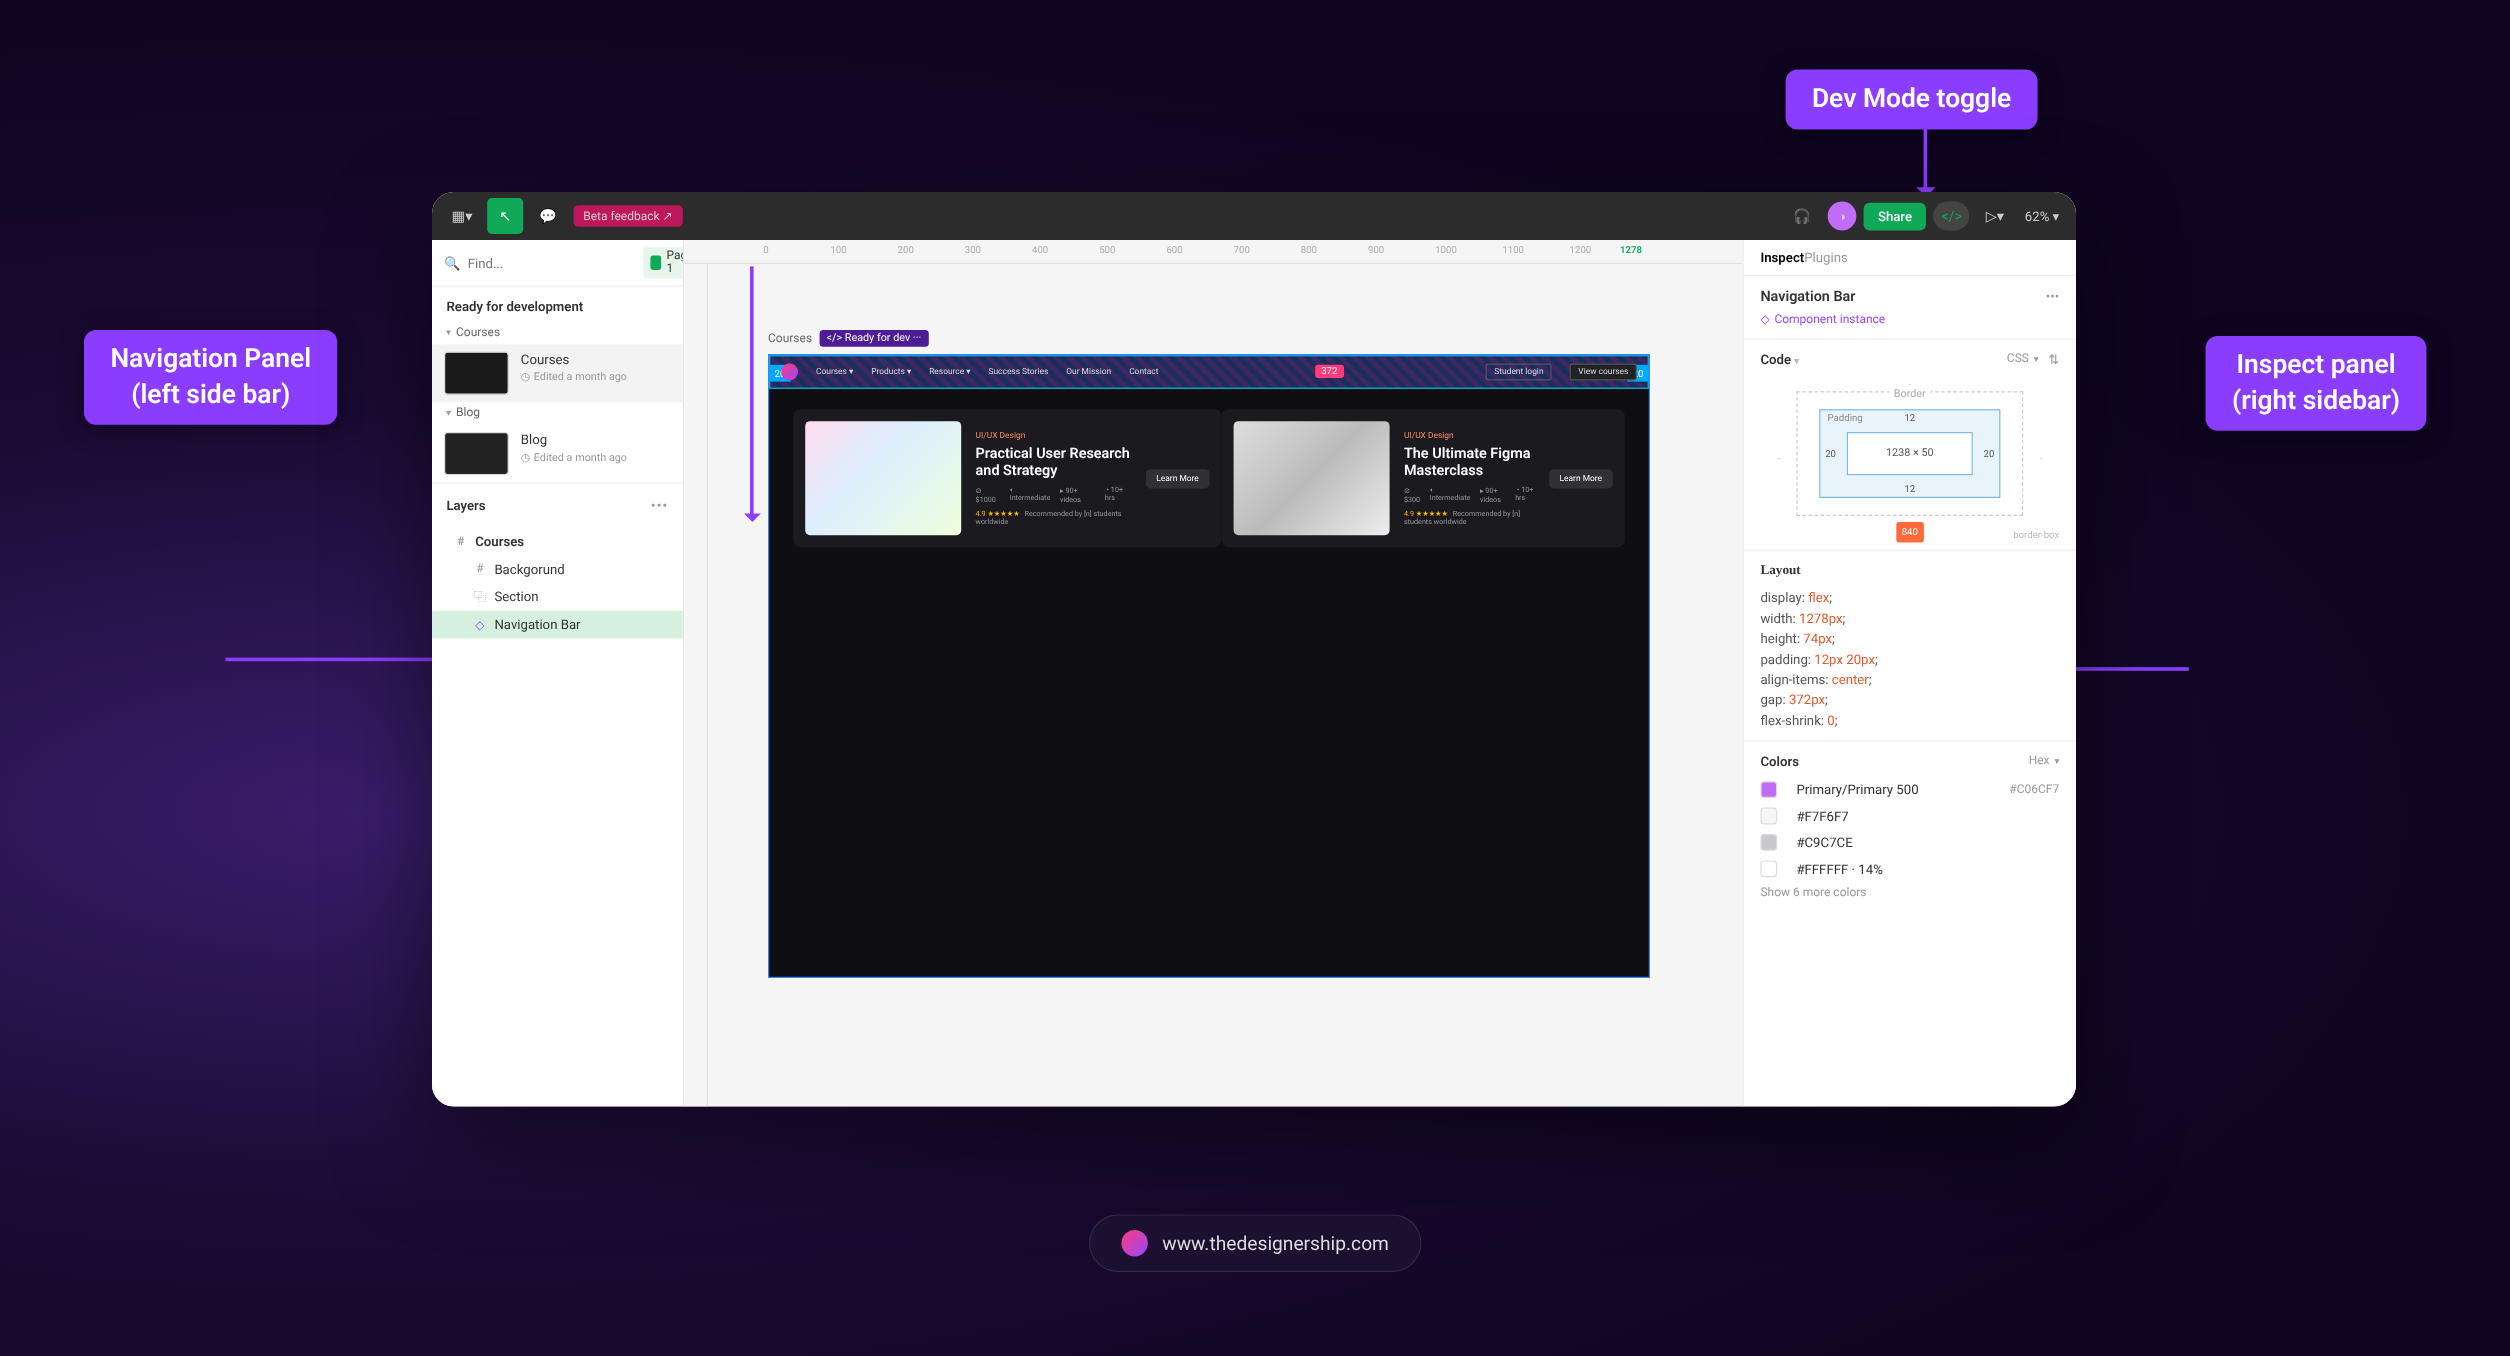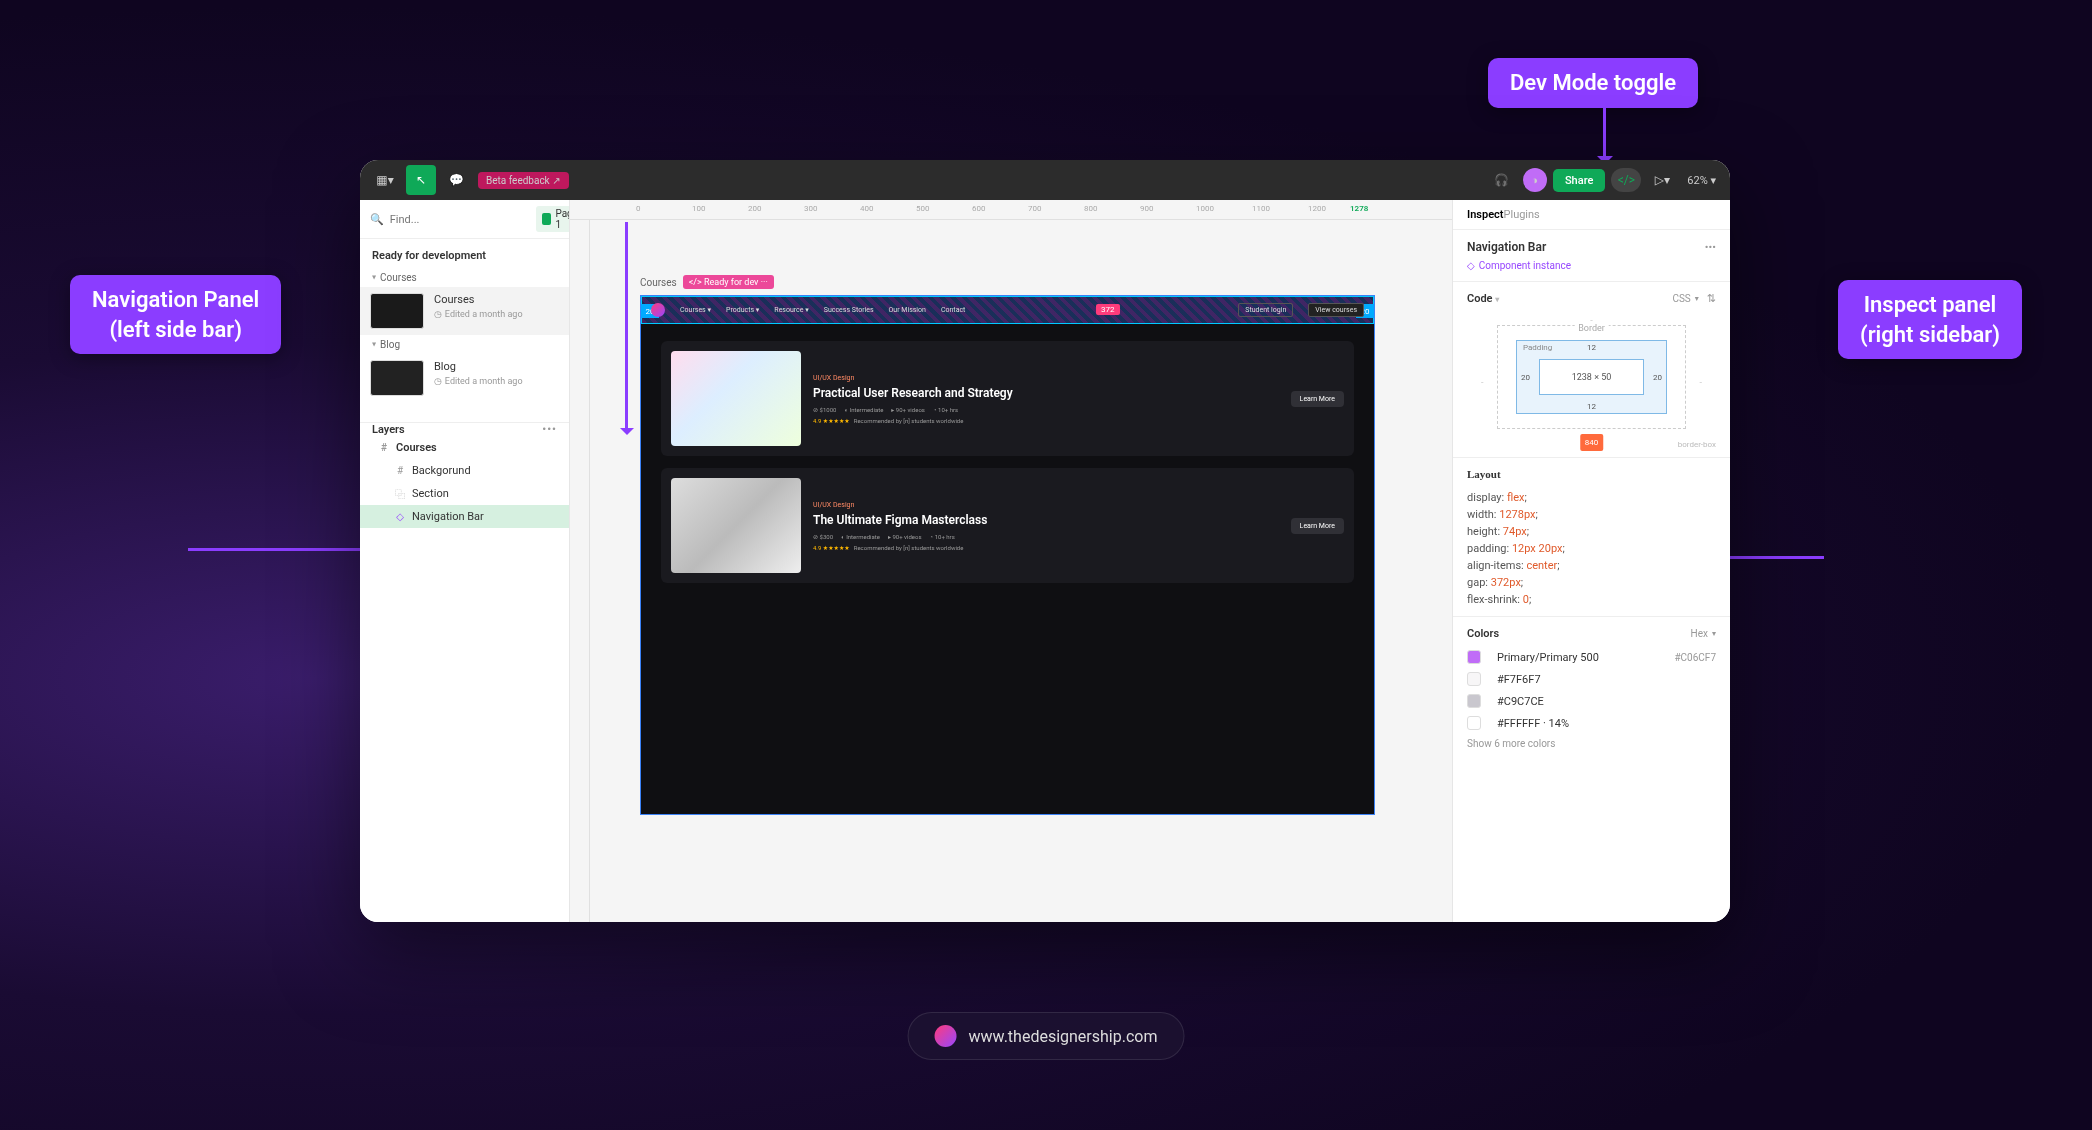--- a/index.html
+++ b/index.html
@@ -42,56 +42,56 @@
   .page-chip { background:#e8f5ed; color:#333; padding:2px 6px; border-radius:3px; font-size:10px; display:flex; align-items:center; gap:4px;}
   .page-chip .sq { width:12px; height:12px; background:#0fa958; border-radius:2px; display:inline-block;}
   .section-title { padding:10px 12px 6px; font-weight:600; font-size:11px; color:#333;}
   .group-label { padding:4px 12px; font-size:10px; color:#666; display:flex; align-items:center; gap:4px;}
   .chev::before{content:'▸'; font-size:8px; color:#999; display:inline-block; transform:rotate(90deg);}
   .thumb-item { display:flex; gap:10px; padding:6px 10px; align-items:flex-start; cursor:pointer;}
   .thumb-item .thumb { width:54px; height:36px; background:#1a1a1a; border:1px solid #ddd; border-radius:3px; flex-shrink:0; position:relative;}
   .thumb-item.sel { background:#f3f3f3;}
   .thumb-item .meta .name { font-size:11px; color:#333;}
   .thumb-item .meta .time { font-size:9px; color:#999; display:flex; align-items:center; gap:3px; margin-top:3px;}
-  .layers-hdr { padding:0 12px; border-top:1px solid #eee; display:flex; justify-content:space-between; align-items:center; font-weight:600;margin-top:20px;}
+  .layers-hdr { padding:12px 12px; border-top:1px solid #eee; display:flex; justify-content:space-between; align-items:center; font-weight:600;}
   .layers-hdr .dots { color:#999; cursor:pointer; letter-spacing:1px;}
   .layer-row { padding:5px 12px 5px 18px; display:flex; align-items:center; gap:6px; cursor:pointer; font-size:11px; color:#333;}
   .layer-row .li-ico { width:12px; text-align:center; color:#999; font-size:10px;}
   .layer-row.bold { font-weight:600;}
   .layer-row.sel { background:#d6f0e0; }
   .layer-row.child { padding-left:34px;}
   .layer-row.sel .li-ico.diamond { color:#9747ff;}
   
   
   .canvas { flex:1; background:#f5f5f5; position:relative; overflow:hidden;}
   .ruler-h { position:absolute; top:0; left:0; right:0; height:20px; background:#f5f5f5; border-bottom:1px solid #e0e0e0; font-size:8px; color:#aaa;}
   .ruler-h span { position:absolute; top:4px;}
   .ruler-h .end { color:#0fa958; font-weight:600;}
   .ruler-v { position:absolute; top:20px; left:0; bottom:0; width:20px; background:#f5f5f5; border-right:1px solid #e0e0e0;}
   .artboard-wrap { position:absolute; left:70px; top:95px; }
   .artboard-label { position:absolute; left:70px; top:75px; font-size:10px; color:#666; display:flex; align-items:center; gap:6px;}
-  .artboard-label .ready { background:#ec4899; color:#fff; padding:2px 6px; border-radius:3px; font-size:9px; display:flex; align-items:center; gap:3px;}
+  .artboard-label .ready { background:#4c1d95; color:#fff; padding:2px 6px; border-radius:3px; font-size:9px; display:flex; align-items:center; gap:3px;}
   .artboard { width:735px; height:520px; background:#0f0f12; border:1.5px solid #3b82f6; position:relative;}
   
   .nav-sel { position:absolute; left:0; right:0; top:0; height:28px; background: repeating-linear-gradient(45deg, rgba(155,80,255,.35) 0 4px, rgba(50,120,255,.3) 4px 8px); border:1px solid #00c9ff;}
   .nav-sel .handle { position:absolute; width:18px; height:14px; background:#00aaff; color:#fff; font-size:8px; display:flex; align-items:center; justify-content:center; top:7px;}
   .nav-sel .handle.l { left:-1px;}
   .nav-sel .handle.r { right:-1px;}
   .gap-badge { position:absolute; top:7px; left:454px; background:#ff3b7b; color:#fff; font-size:8px; padding:1px 5px; border-radius:2px;}
   .site-nav { position:absolute; left:10px; right:10px; top:4px; height:20px; display:flex; align-items:center; gap:15px; font-size:7px; color:#ddd;}
   .site-nav .logo { width:14px; height:14px; border-radius:50%; background:linear-gradient(135deg,#ff3b7b,#9747ff);}
   .site-nav .grow { flex:1;}
   .site-nav .btn-o { border:0.5px solid #555; padding:2px 6px; border-radius:2px;}
   .site-nav .btn-f { background:#222; border:0.5px solid #555; padding:2px 6px; border-radius:2px;}
   .body-row { position:absolute; left:20px; top:45px; right:20px; display:flex; gap:14px;}
   .filters { width:90px; display:flex; flex-direction:column; gap:5px; font-size:7px; color:#999;}
   .filters .srch { background:#1c1c20; border-radius:3px; padding:4px 6px; color:#666; font-size:6px;}
   .filters .pill { padding:3px 6px; border-radius:3px;}
   .filters .pill.act { background:#2a2a30; color:#fff;}
-  .cards { flex:1; display:flex; flex-direction:column; gap:12px;}
+  .cards { flex:1; display:flex; flex-direction:row; }
   .card { background:#1a1a1f; border-radius:6px; padding:10px; display:flex; gap:12px; align-items:center;}
   .card .img { width:130px; height:95px; background:#f2f2f2; border-radius:4px; background-size:cover;}
   .card .img.a { background:linear-gradient(135deg,#fde,#def 40%, #efd);}
   .card .img.b { background:linear-gradient(135deg,#ddd,#bbb 50%, #eee);}
   .card .txt { flex:1; color:#fff;}
   .card .tag { font-size:7px; color:#ff8a65;}
   .card .ttl { font-size:12px; font-weight:600; margin:4px 0 6px;}
   .card .meta-row { font-size:6px; color:#999; display:flex; gap:8px; margin-bottom:4px;}
   .card .rating { font-size:6px; color:#ffb800;}
   .card .rating .rec { color:#999; margin-left:4px;}

